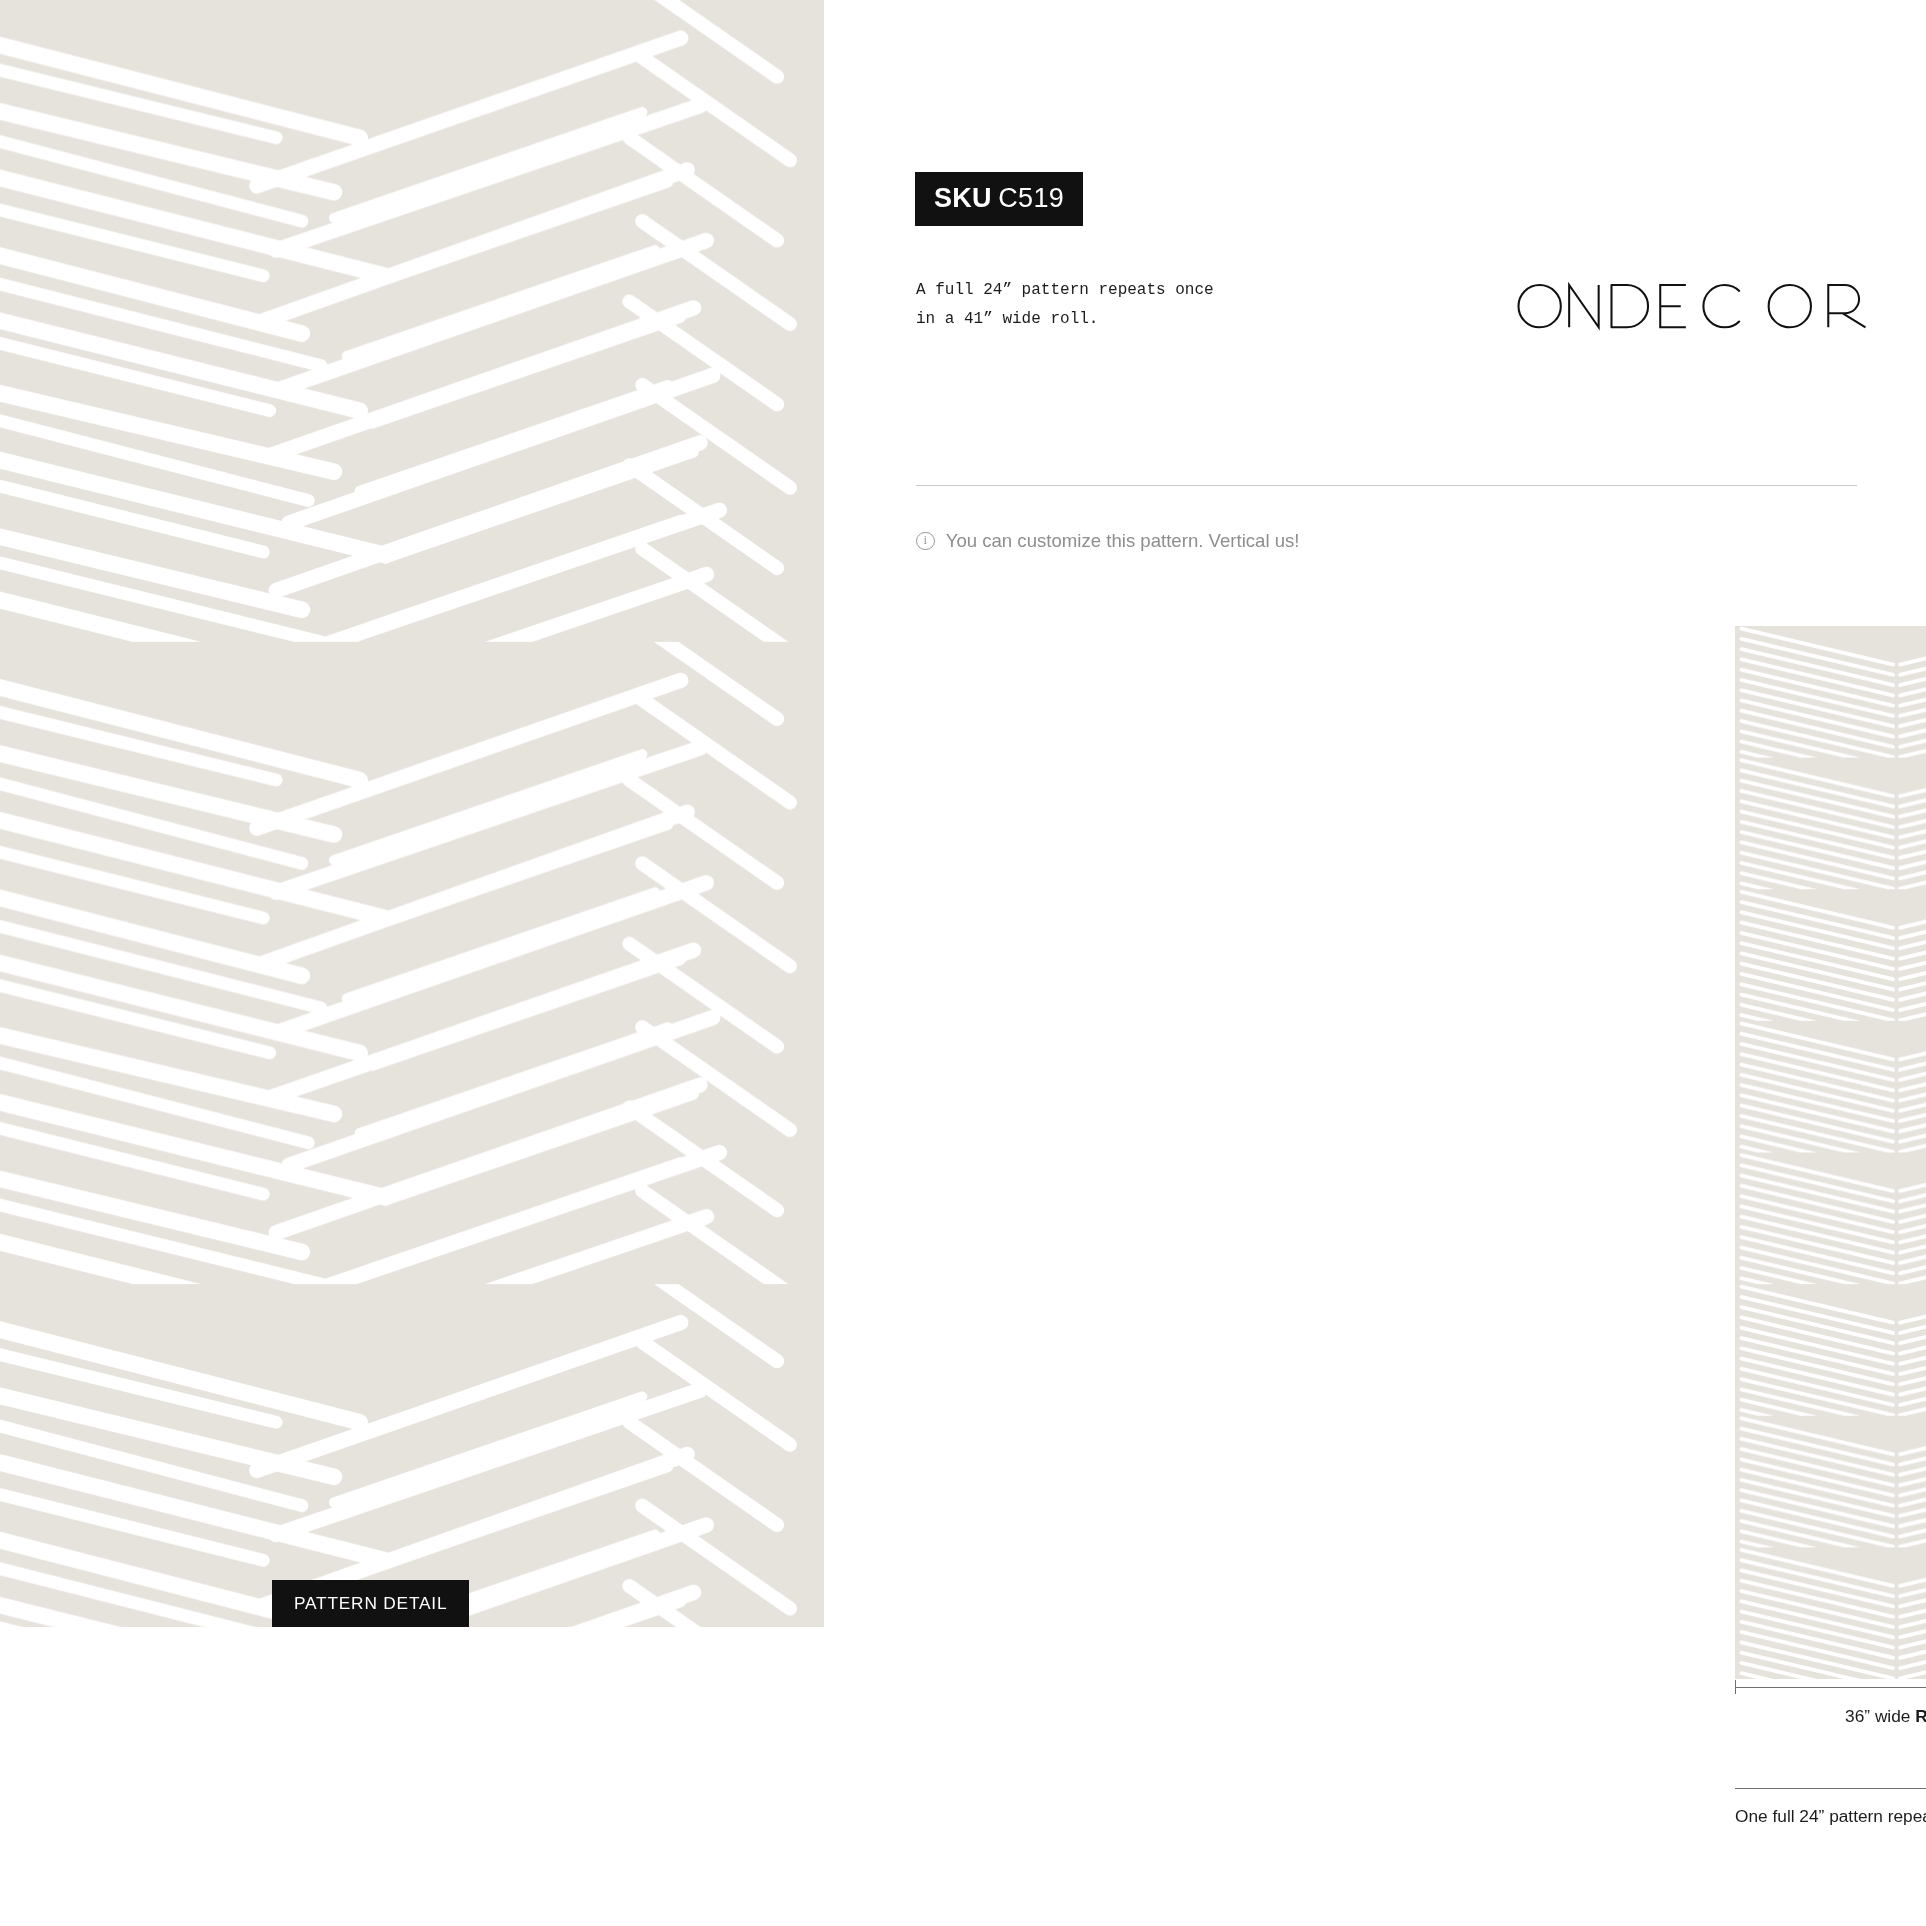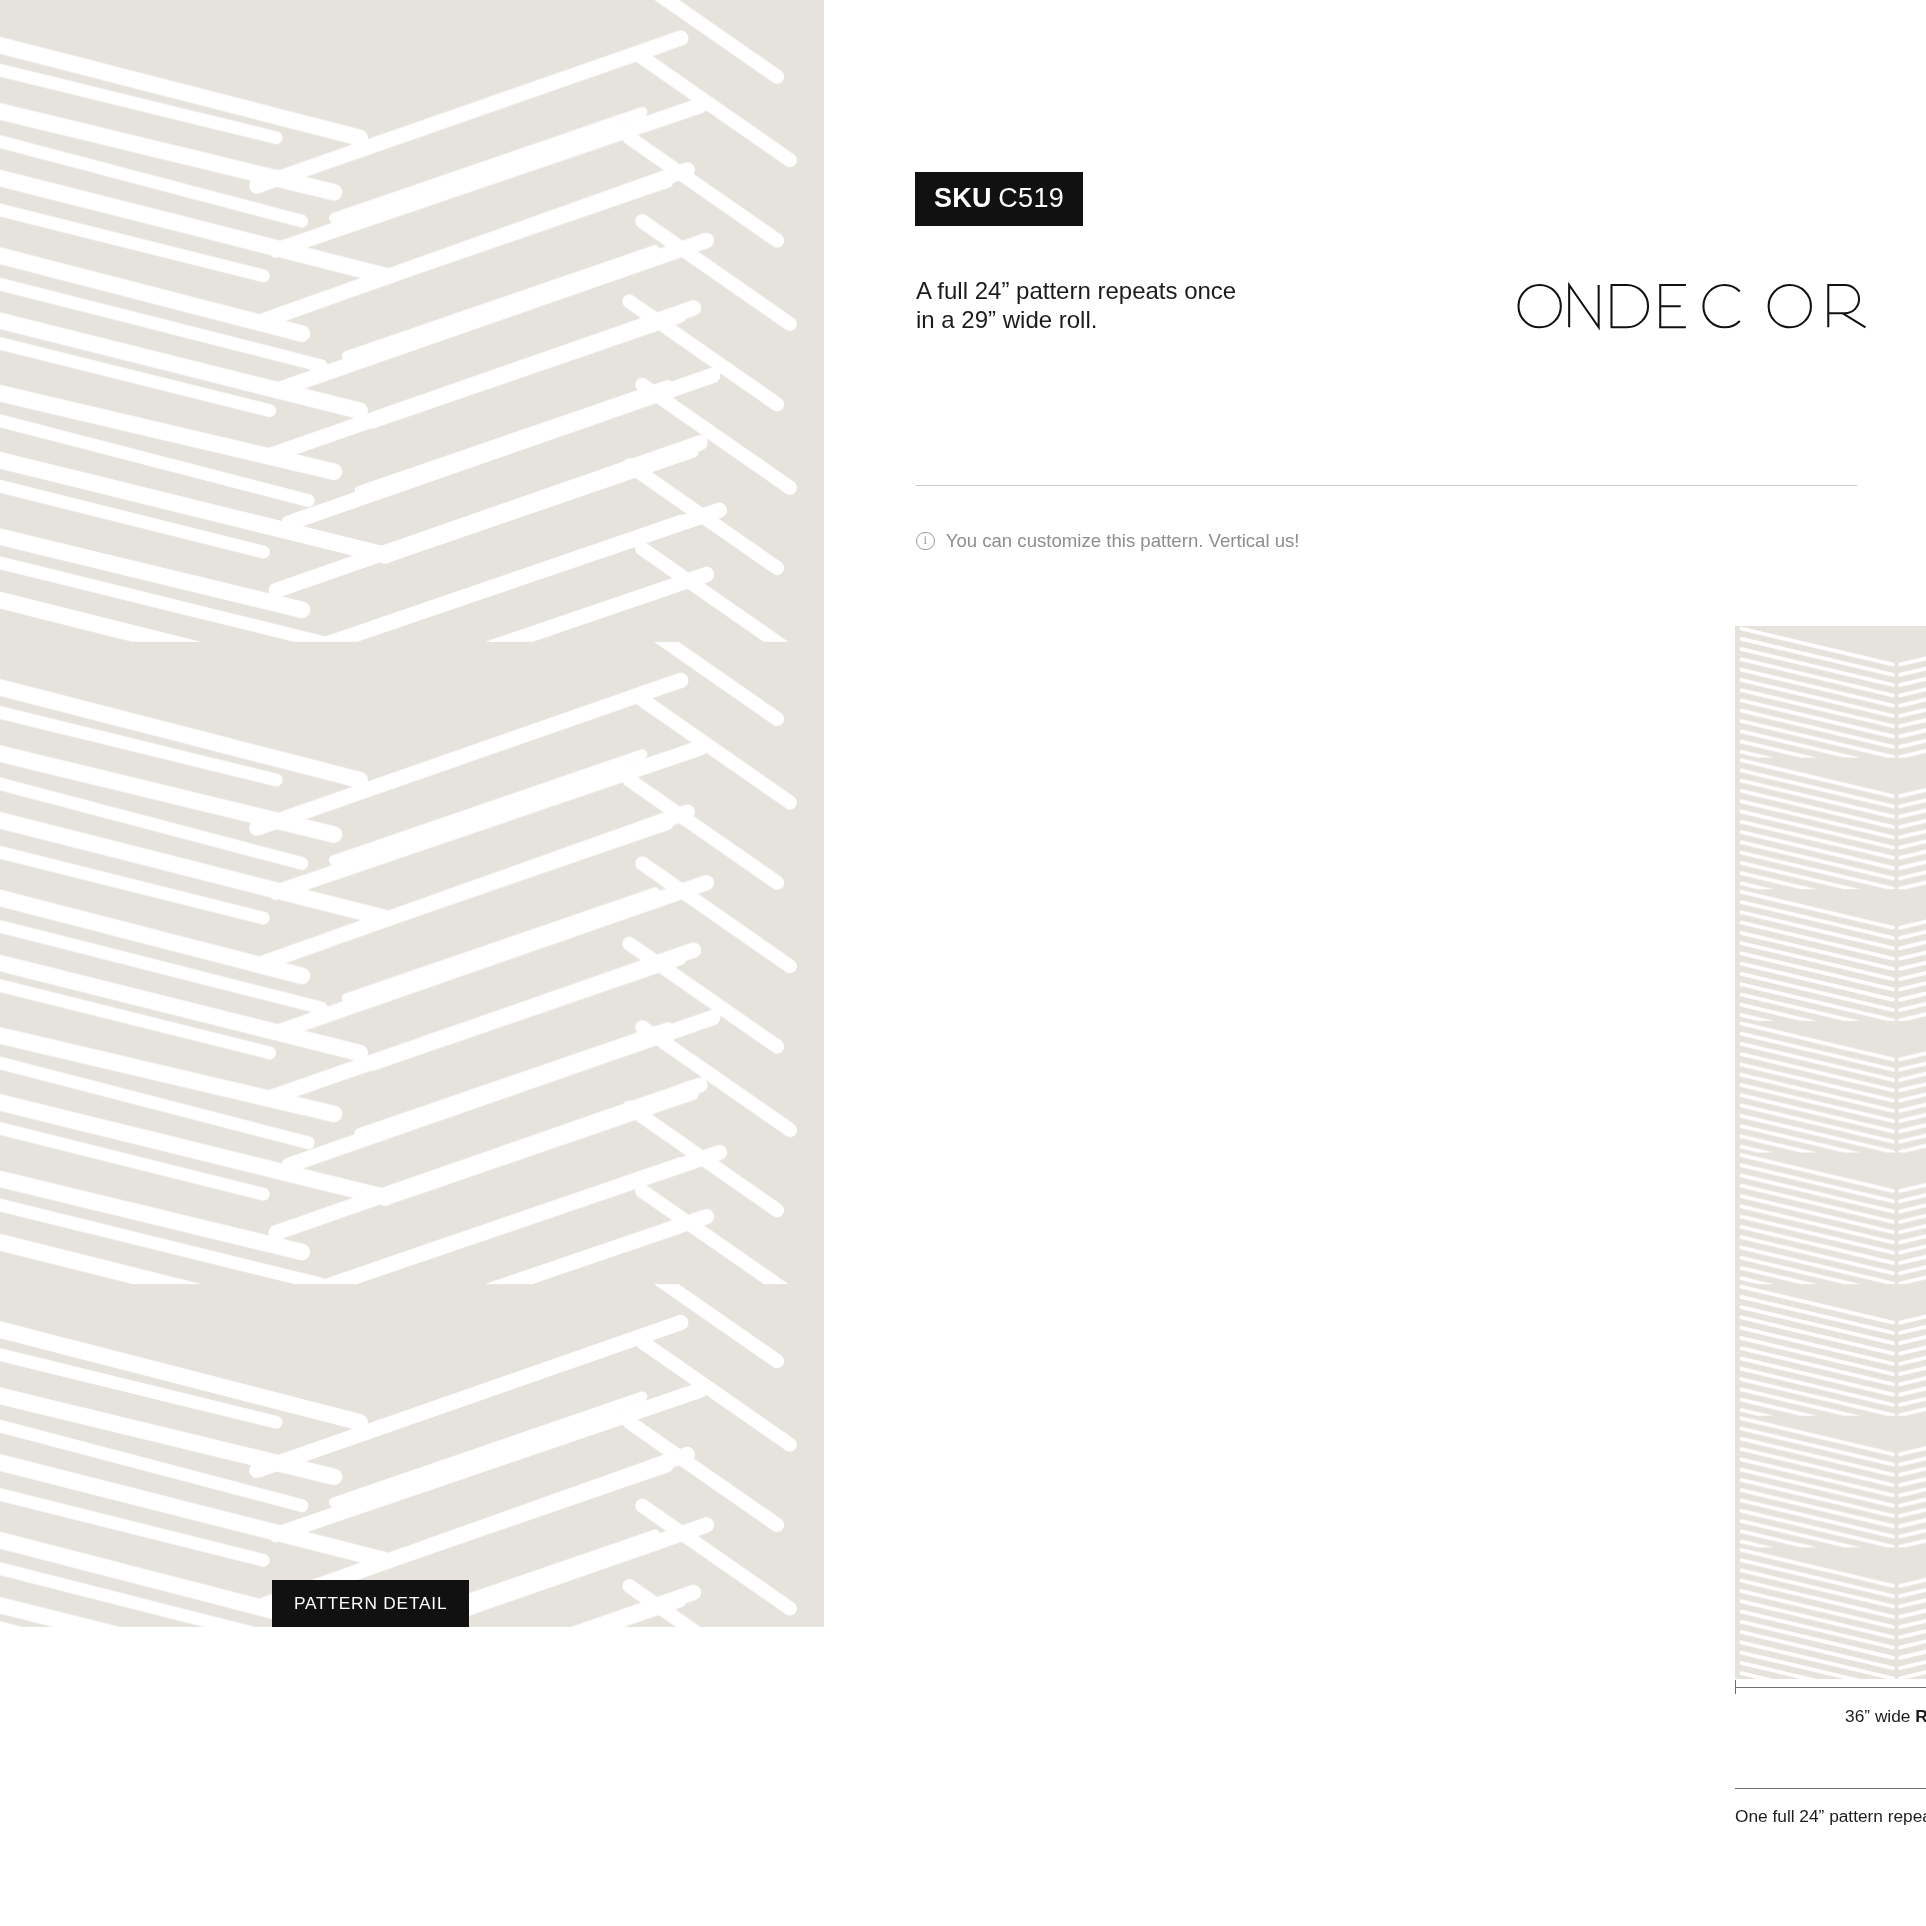--- a/index.html
+++ b/index.html
@@ -68,23 +68,24 @@
     white-space: nowrap;
   }
   #sku-badge .sku-label { font-weight: bold; }
   #sku-badge .sku-value { font-weight: normal; margin-left: 6.4px; }
 
   #desc-block {
     position: absolute;
     left: 92px;
     top: 276px;
     width: 462px;
-    font-size: 24px;
+    font-size: 16px;
     line-height: 29px;
     color: #1c1c1c;
+    font-family: Liberation Mono, monospace;
   }
   #desc-block .repeat-lines {
     margin-top: 27px;
   }
 
   #brand-logo {
     position: absolute;
     right: 40px;
     top: 276px;
     width: 372px;
@@ -273,21 +274,21 @@
 </div>
 
 <div id="right-panel">
 
   <div id="sku-badge">
     <span class="sku-label">SKU</span><span class="sku-value">C519</span>
   </div>
 
   <div id="desc-block">
     <div>A full 24” pattern repeats once</div>
-    <div>in a 29” wide roll.</div>
+    <div>in a 41” wide roll.</div>
   </div>
 
   <svg id="brand-logo" viewBox="0 0 580 95">
     <g fill="none" stroke="#111111" stroke-width="3.2">
 
       <circle cx="40" cy="47" r="33"></circle>
 
       <path d="M86 80 L86 14 L132 80 L132 14"></path>
 
       <path d="M152 14 L152 80 L176 80 A33 33 0 0 0 176 14 Z" stroke-linejoin="round"></path>

